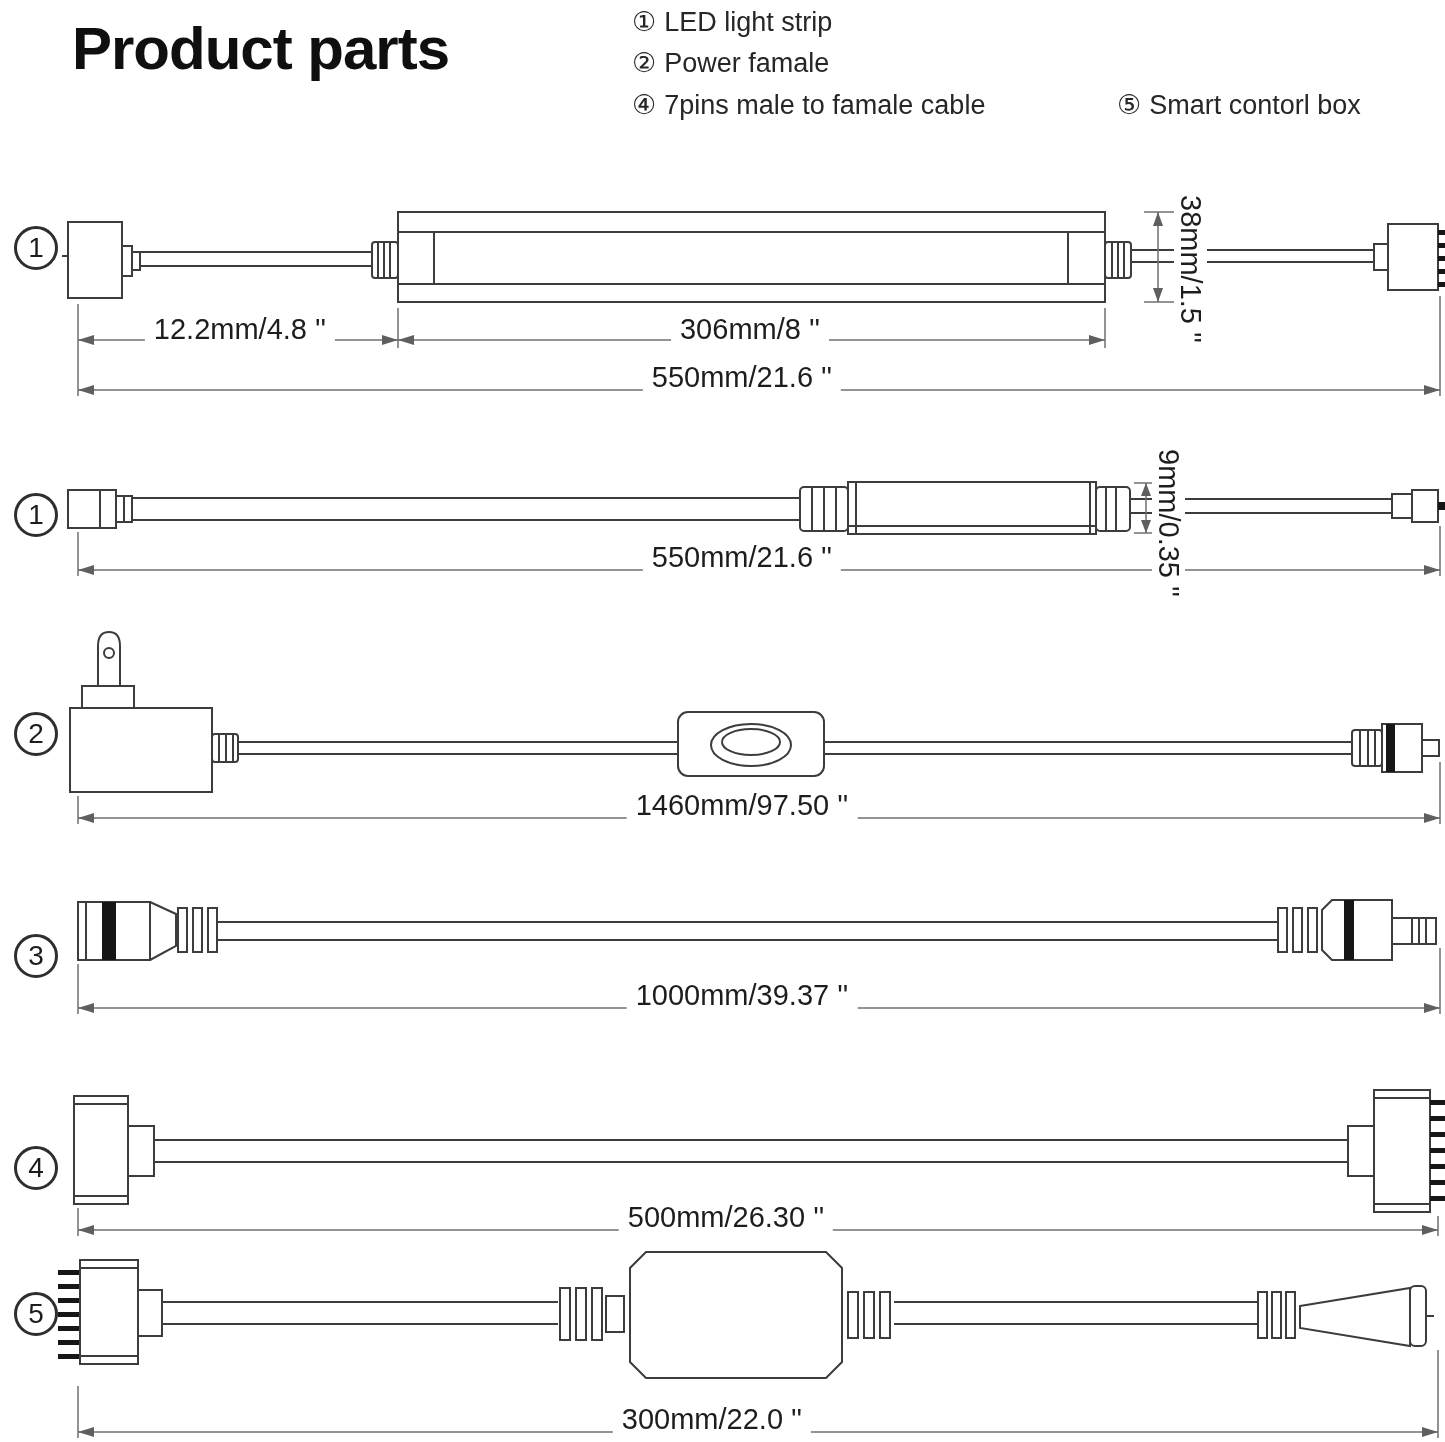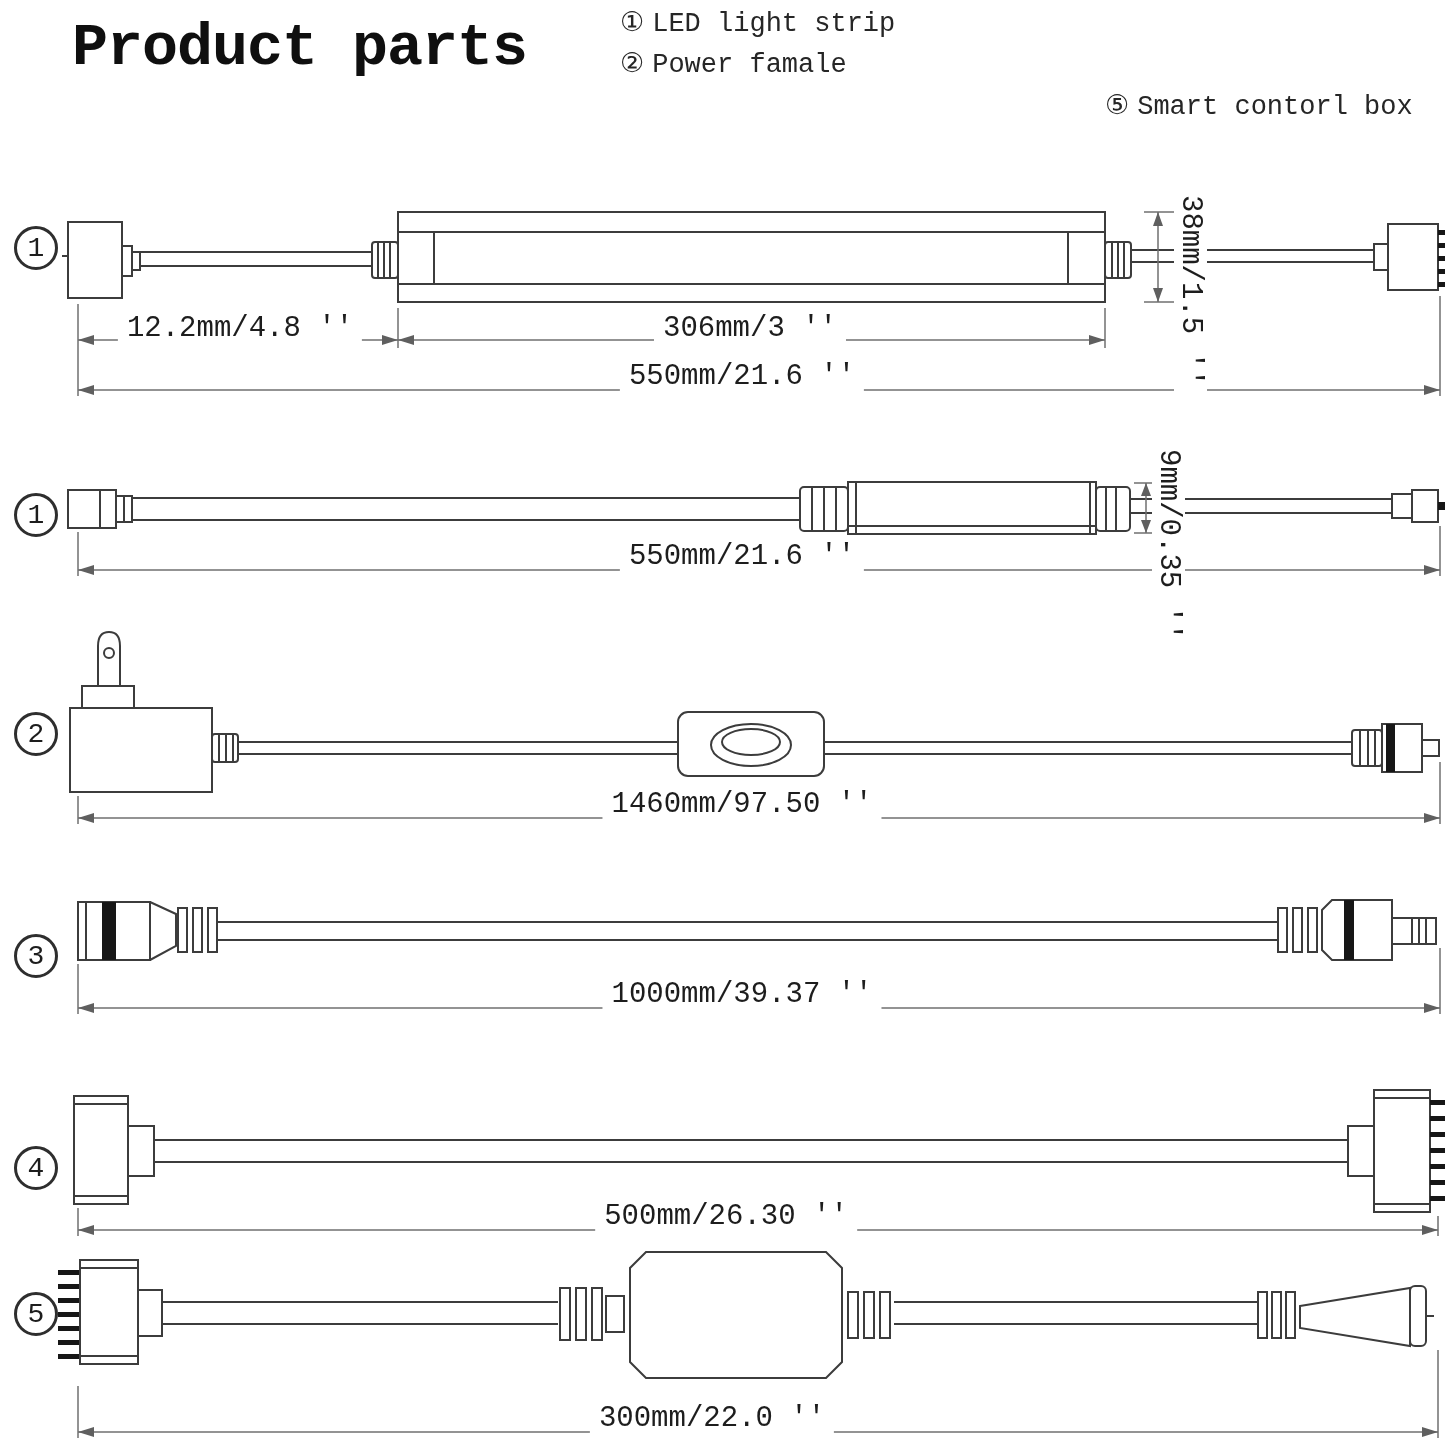--- a/index.html
+++ b/index.html
@@ -1,20 +1,20 @@
 <!DOCTYPE html>
 <html><head>
 <meta charset="utf-8">
 <style>
   html,body{margin:0;padding:0;background:#fff;}
   #stage{position:relative;width:1445px;height:1442px;background:#ffffff;overflow:hidden;
-         font-family:Liberation Mono, monospace;}
+         font-family:Liberation Sans, sans-serif;}
   .title{position:absolute;left:72px;top:14px;font-size:60px;font-weight:700;
          letter-spacing:-1px;color:#0f0f0f;white-space:nowrap;}
-  .legend-item{position:absolute;font-size:27px;color:#262626;white-space:nowrap;}
+  .legend-item{position:absolute;font-size:27px;color:#262626;white-space:nowrap;margin-left:12px;}
   .legend-item .num{margin-right:8px;}
   .badge{position:absolute;width:44px;height:44px;border:3px solid #2e2e2e;border-radius:50%;
          display:flex;align-items:center;justify-content:center;font-size:28px;color:#1d1d1d;
          background:#fff;box-sizing:border-box;}
   .dim-label{position:absolute;transform:translateX(-50%);font-size:29px;color:#1d1d1d;
          background:#fff;padding:0 9px;white-space:nowrap;line-height:34px;}
   .dim-label.vertical{transform:none;writing-mode:vertical-rl;padding:9px 0;line-height:normal;}
   svg{position:absolute;left:0;top:0;}
   .art{stroke:#3c3c3c;stroke-width:2;fill:none;}
   .art-fill{fill:#161616;stroke:none;}
@@ -26,20 +26,23 @@
 
 <div id="stage">
 
   <div class="title">Product parts</div>
 
   <div class="legend-item" style="left:620px;top:6px;">
     <span class="num">①</span><span>LED light strip</span>
   </div>
   <div class="legend-item" style="left:620px;top:47px;">
     <span class="num">②</span><span>Power famale</span>
+  </div>
+  <div class="legend-item" style="left:620px;top:89px;">
+    <span class="num">④</span><span>7pins male to famale cable</span>
   </div>
   <div class="legend-item" style="left:1105px;top:89px;">
     <span class="num">⑤</span><span>Smart contorl box</span>
   </div>
 
   <div class="badge" style="left:14px;top:226px;">
       <span>1</span>
     </div>
   <div class="badge" style="left:14px;top:493px;">
       <span>1</span>
@@ -278,21 +281,21 @@
     <g class="dim">
       <line x1="78" y1="1386" x2="78" y2="1438"></line>
       <line x1="1438" y1="1350" x2="1438" y2="1438"></line>
       <line x1="78" y1="1432" x2="1438" y2="1432"></line>
       <path class="arrow" d="M78,1432 l16,-5 v10 z"></path>
       <path class="arrow" d="M1438,1432 l-16,-5 v10 z"></path>
     </g>
   </svg>
 
   <div class="dim-label" style="left:240px;top:312px;">12.2mm/4.8 ''</div>
-  <div class="dim-label" style="left:750px;top:312px;">306mm/3 ''</div>
+  <div class="dim-label" style="left:750px;top:312px;">306mm/8 ''</div>
   <div class="dim-label" style="left:742px;top:360px;">550mm/21.6 ''</div>
   <div class="dim-label vertical" style="left:1174px;top:186px;">38mm/1.5 ''</div>
 
   <div class="dim-label" style="left:742px;top:540px;">550mm/21.6 ''</div>
   <div class="dim-label vertical" style="left:1152px;top:440px;">9mm/0.35 ''</div>
 
   <div class="dim-label" style="left:742px;top:788px;">1460mm/97.50 ''</div>
   <div class="dim-label" style="left:742px;top:978px;">1000mm/39.37 ''</div>
   <div class="dim-label" style="left:726px;top:1200px;">500mm/26.30 ''</div>
   <div class="dim-label" style="left:712px;top:1402px;">300mm/22.0 ''</div>

